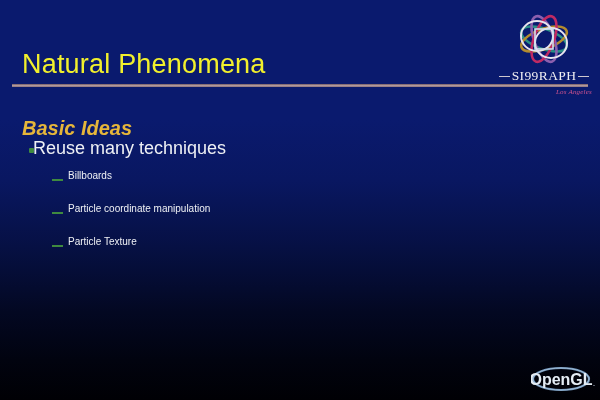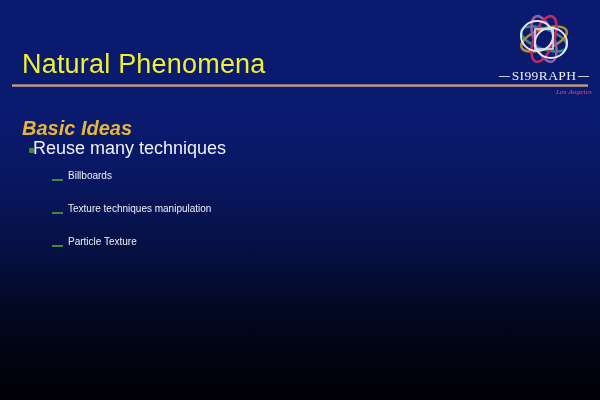--- a/index.html
+++ b/index.html
@@ -170,21 +170,21 @@
     </div>
 
     <div class="lvl2">
       <span class="marker"></span>
       <span class="txt">Billboards</span>
     </div>
 
 
     <div class="lvl2">
       <span class="marker"></span>
-      <span class="txt">Texture techniques manipulation</span>
+      <span class="txt">Particle coordinate manipulation</span>
     </div>
 
     <div class="lvl2">
       <span class="marker"></span>
       <span class="txt">Particle Texture</span>
     </div>
 
 
   </div>
 
@@ -199,14 +199,22 @@
         <ellipse rx="16" ry="15" stroke="#e8e4ee" stroke-width="2" transform="translate(7,4)"></ellipse>
         <rect x="-9" y="-10" width="18" height="20" stroke="#cfe0ef" stroke-width="1.6"></rect>
       </g>
     </svg>
     <div id="sig-wordmark">
       <span class="dash"></span><span>SI99RAPH</span><span class="dash"></span>
     </div>
     <div id="sig-city">Los Angeles</div>
   </div>
 
+  <div id="opengl-logo">
+    <svg width="68" height="30" viewBox="0 0 68 30">
+      <ellipse cx="30" cy="15" rx="28" ry="11" fill="none" stroke="#6f93b8" stroke-width="2.2"></ellipse>
+      <ellipse cx="30" cy="15" rx="28" ry="11" fill="none" stroke="#a8c4dd" stroke-width="0.8"></ellipse>
+      <text x="30" y="21" text-anchor="middle" font-family="Liberation Sans, sans-serif" font-size="16" font-weight="bold" fill="#e4ecf4">OpenGL</text>
+      <text x="63" y="22" text-anchor="middle" font-family="Liberation Sans, sans-serif" font-size="9" fill="#b9c6d4">.</text>
+    </svg>
+  </div>
 
 </div>
 
 </body></html>

